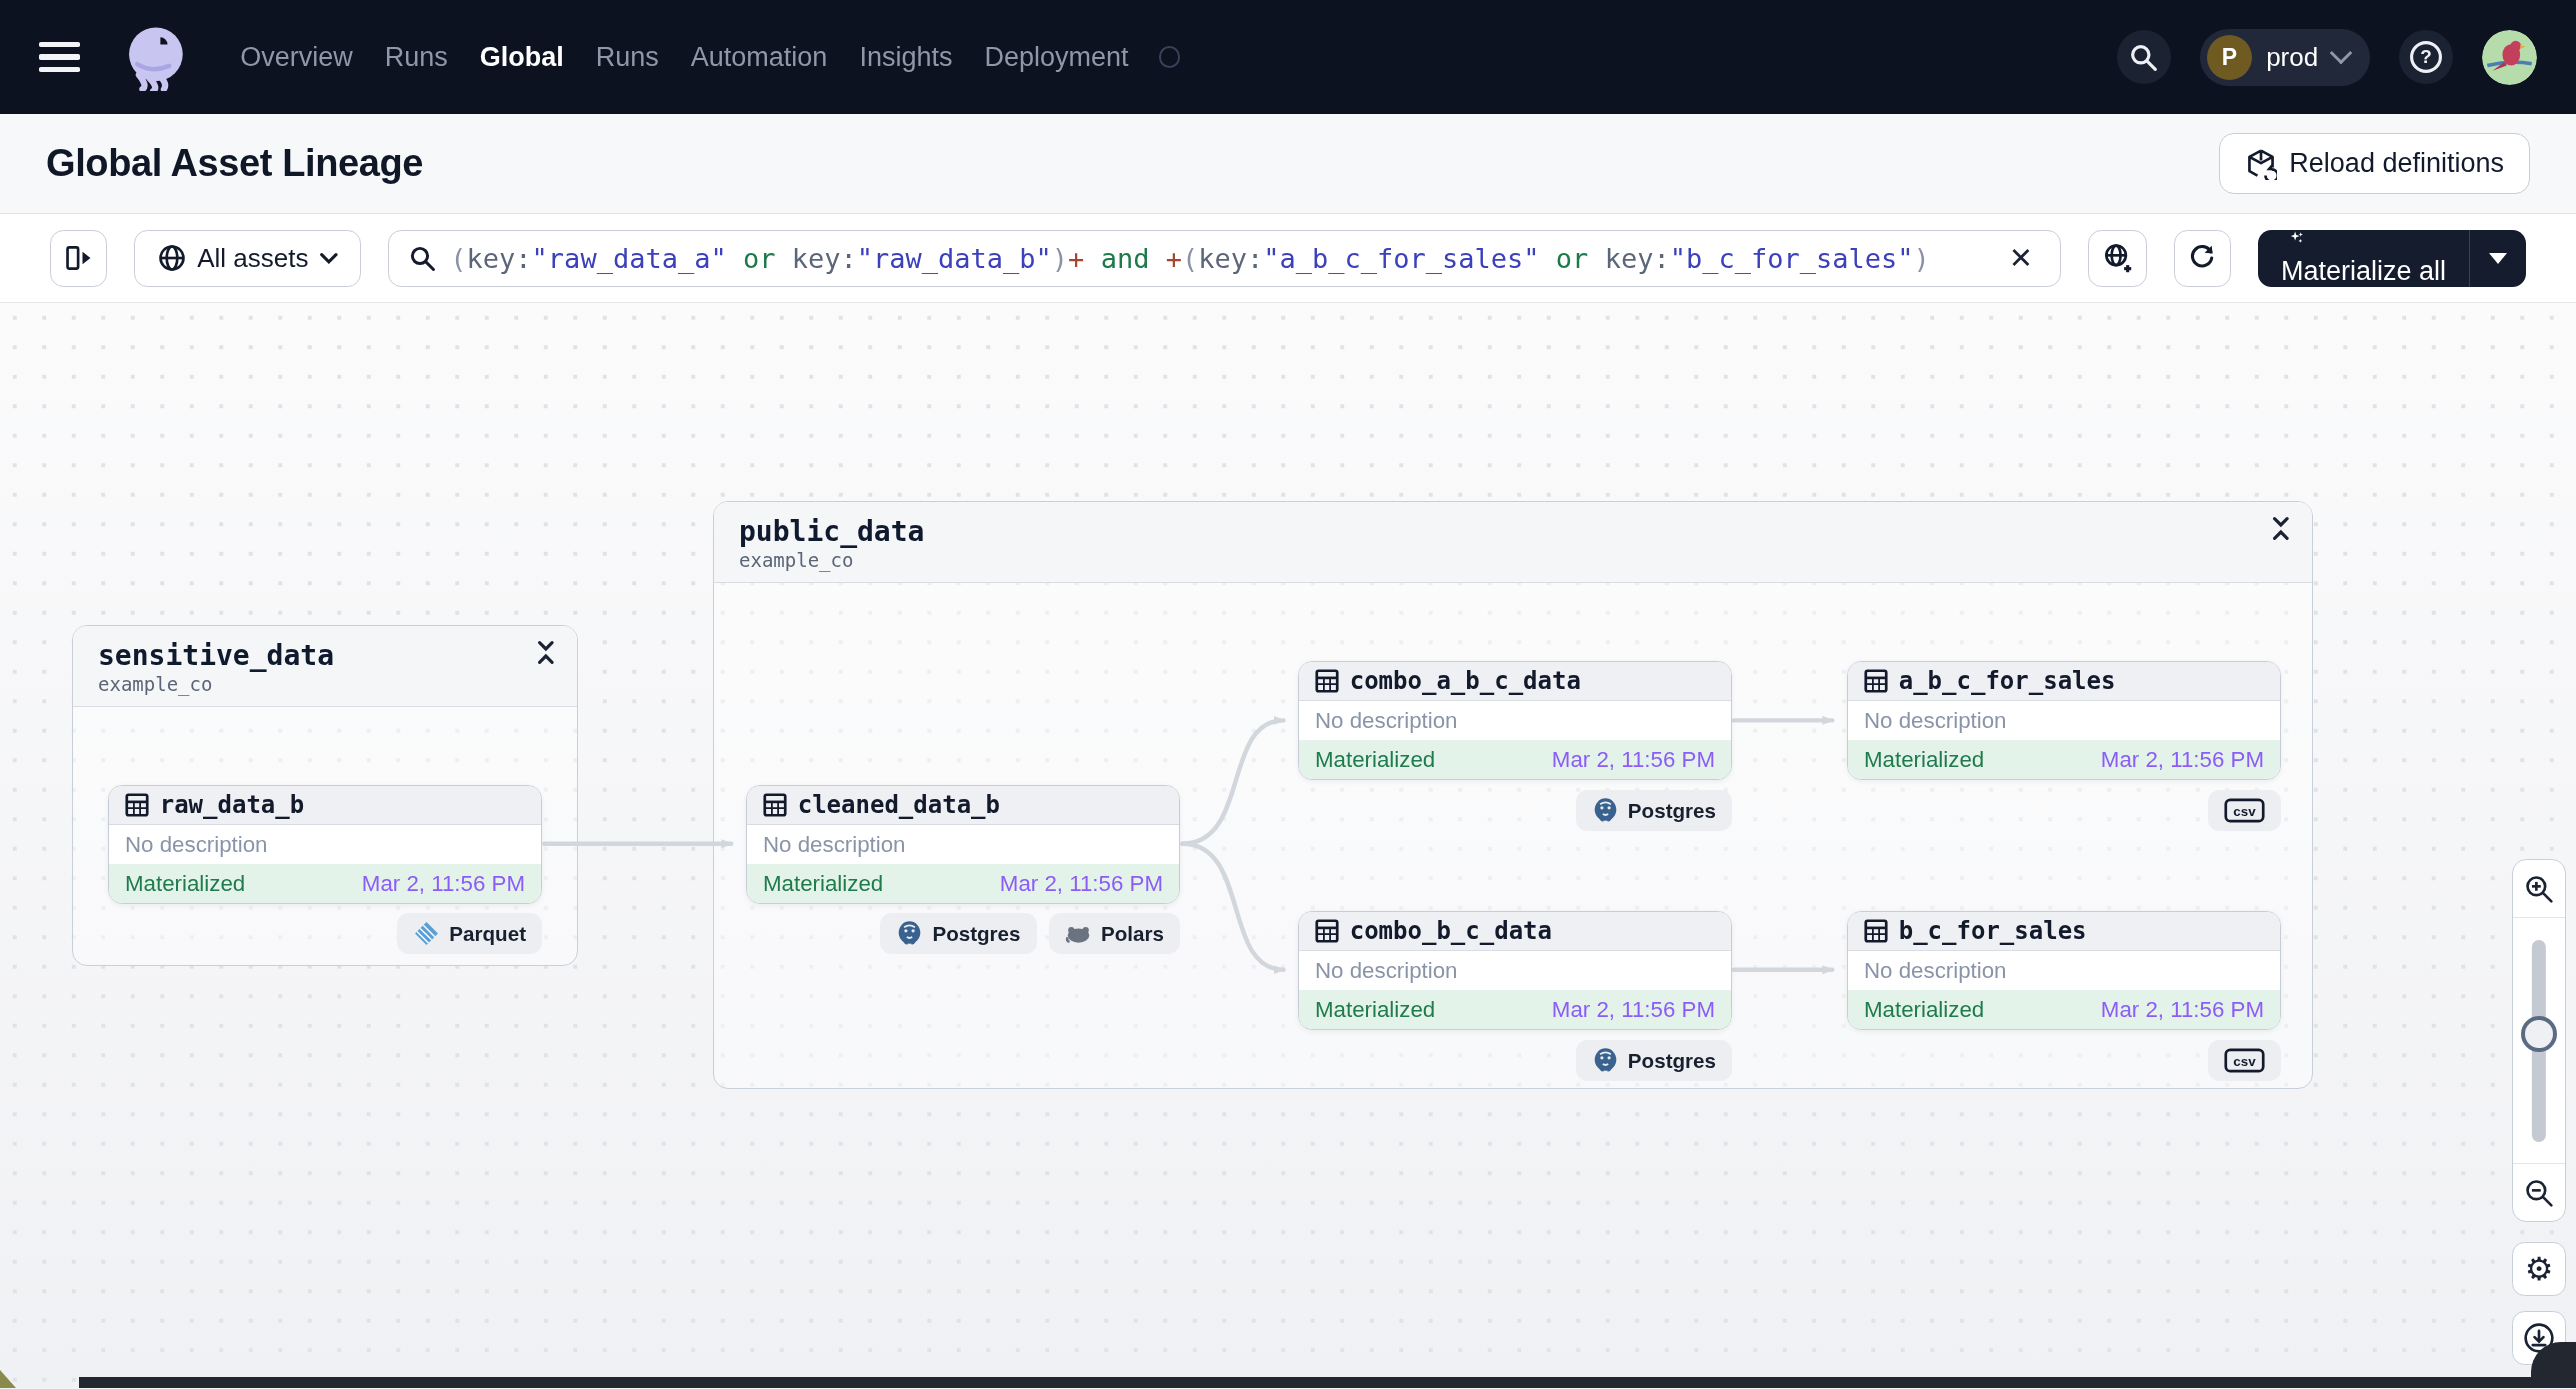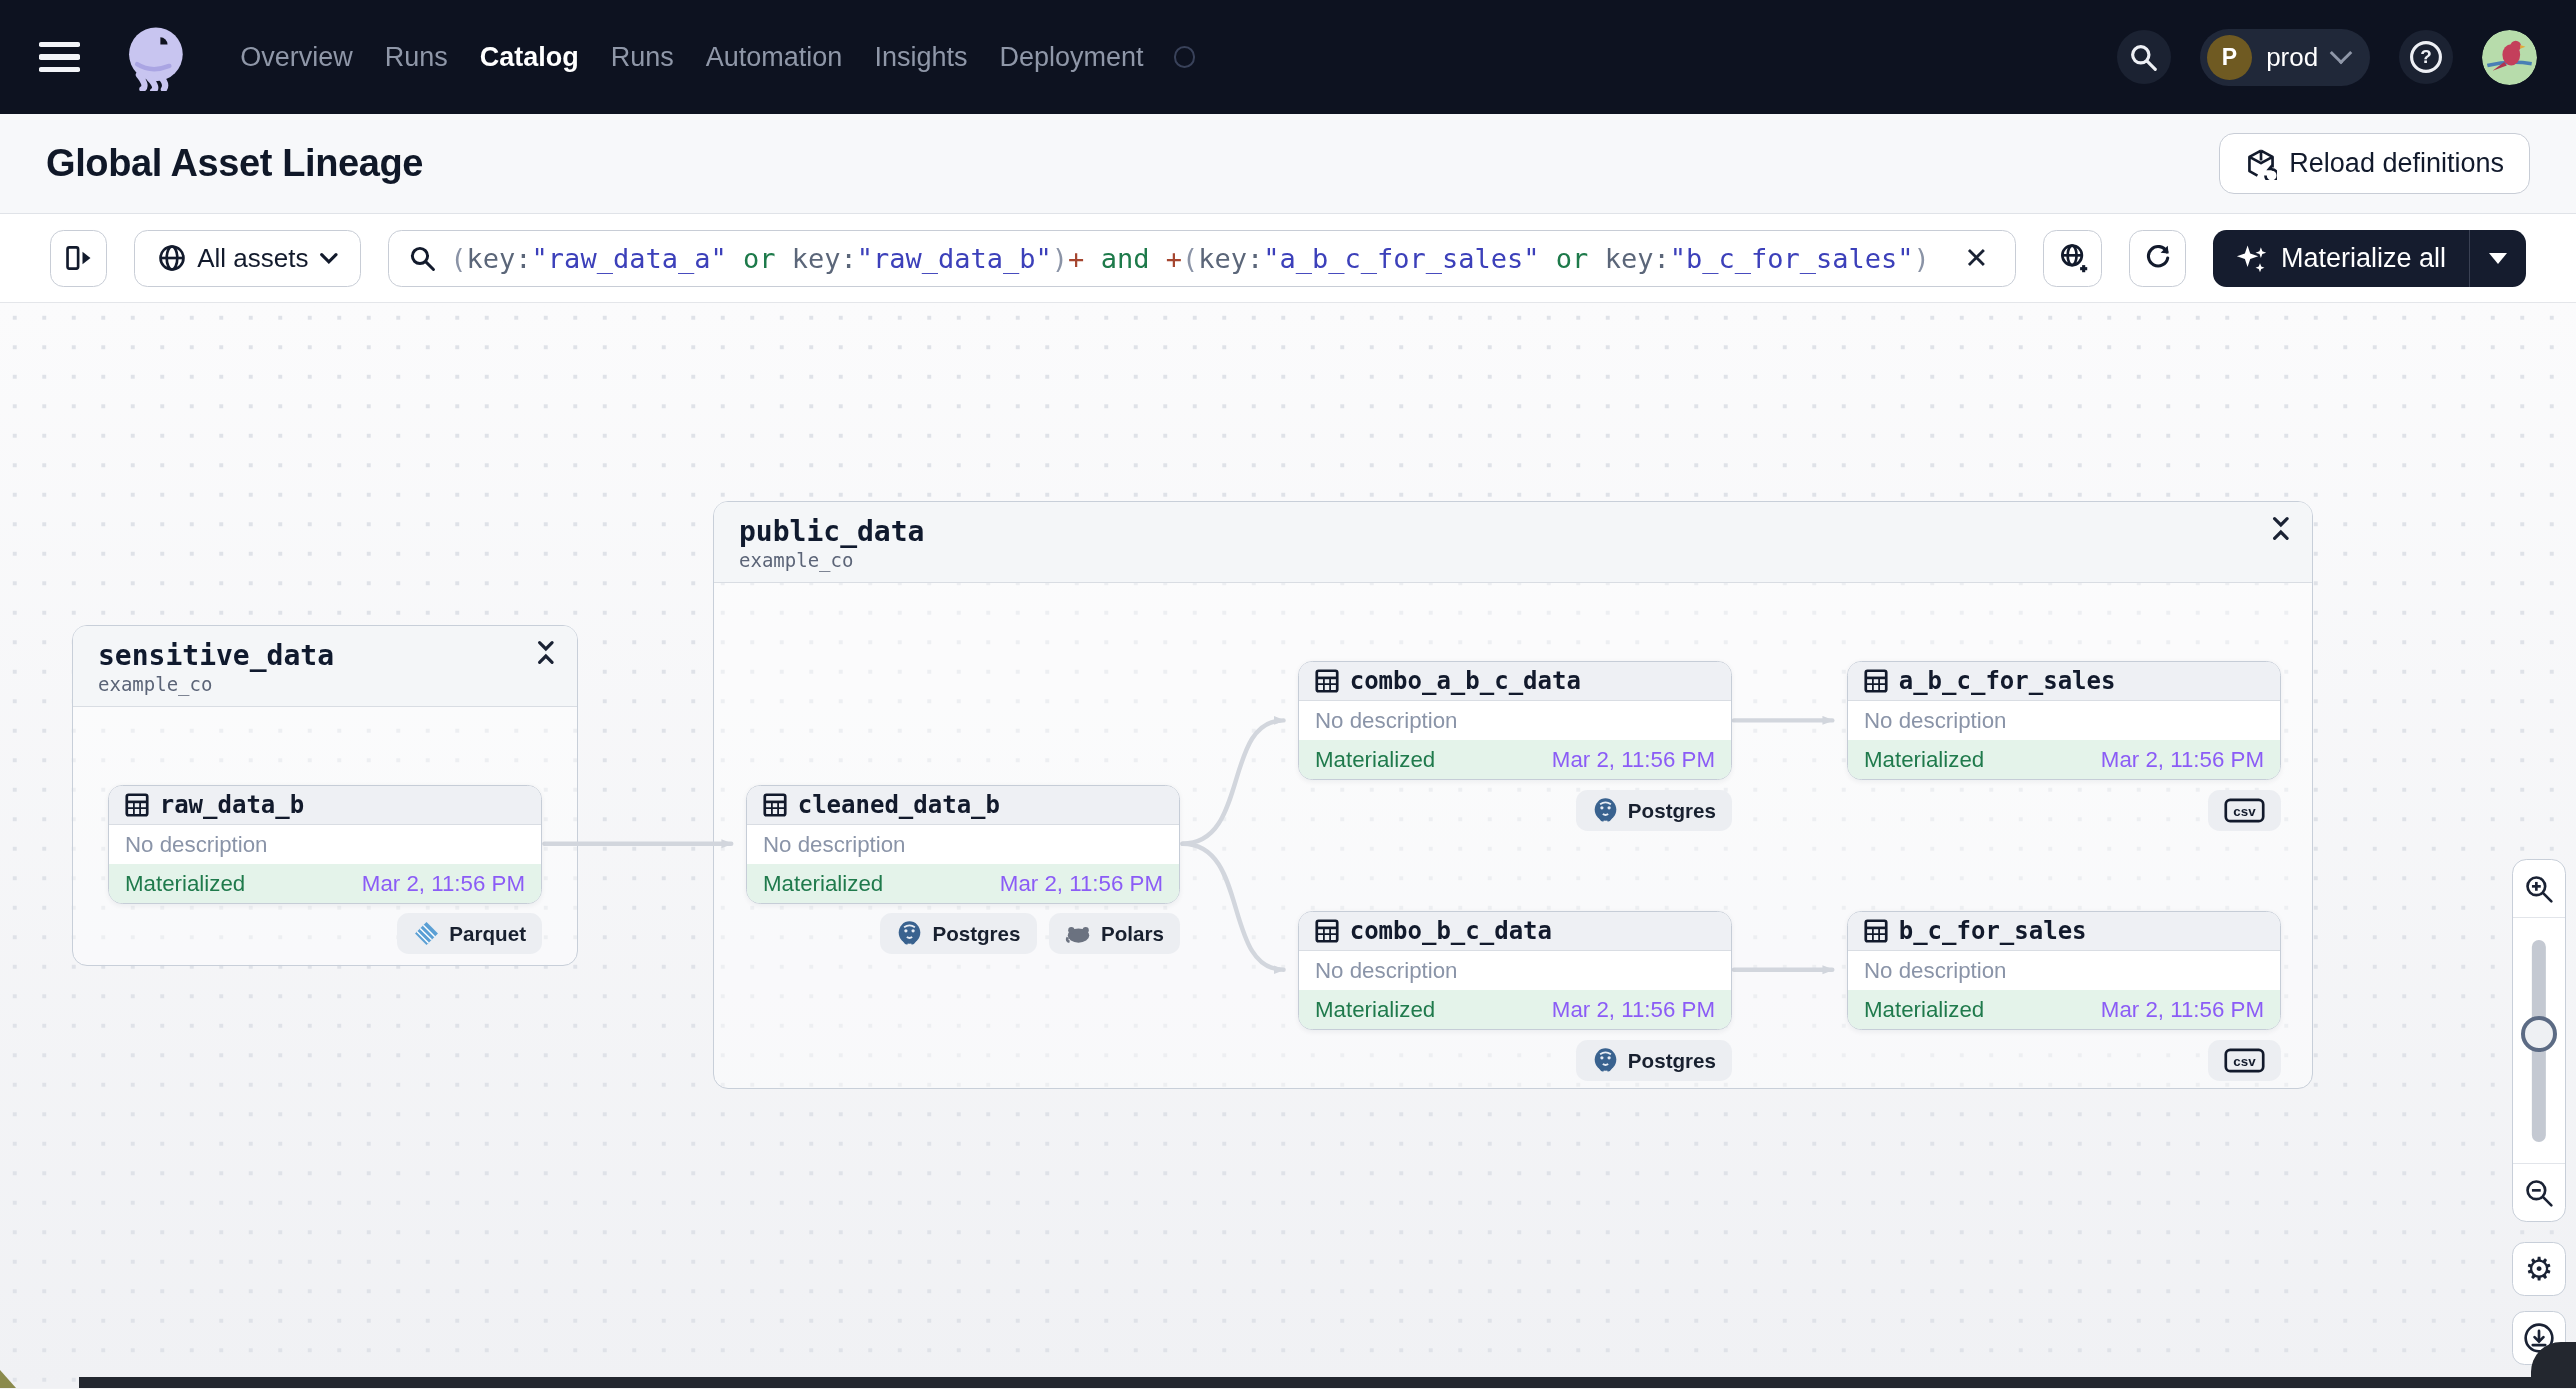--- a/index.html
+++ b/index.html
@@ -30,21 +30,21 @@
 
   
   .filterbar { height:89px; background:#ffffff; border-bottom:1.8px solid #e4e6ea; display:flex; align-items:center; padding:0 50px; gap:27px; }
   .sq-btn { height:57px; min-width:57px; padding:0 12.5px; background:#fff; border:1.8px solid #c8cdd6; border-radius:13.4px; display:flex; align-items:center; justify-content:center; gap:10.7px; cursor:pointer; font-size:26px; color:#121a2c; }
   .scope-btn { padding:0 21.5px; }
   .searchbox { flex:1; height:57px; border:1.8px solid #c8cdd6; border-radius:13.4px; display:flex; align-items:center; padding:0 19.7px; gap:14.3px; background:#fff; }
   .query { flex:1; font-size:27px; white-space:nowrap; overflow:hidden; }
   .q-punct { color:#8a93a6; } .q-key { color:#5b6679; } .q-str { color:#3c40ba; } .q-bool { color:#1d7a4a; } .q-plus { color:#a5452f; }
   .clear-x { font-size:29px; color:#1a2234; cursor:pointer; padding:0 7.2px; }
   .btn-dark { height:57px; background:#151c2e; border-radius:13.4px; display:flex; align-items:stretch; color:#fff; cursor:pointer; overflow:hidden; }
-  .btn-dark-main { display:flex; align-items:center; gap:12.5px; padding:0 23px; font-size:27px; }
+  .btn-dark-main { display:flex; gap:12.5px; padding:0 23px; font-size:27px;flex-direction:column; }
   .btn-dark-caret { display:flex; align-items:center; justify-content:center; width:57px; border-left:1.8px solid #3a4154; }
   .caret-down { width:0; height:0; border-left:9.8px solid transparent; border-right:9.8px solid transparent; border-top:11.6px solid #fff; }
 
   
   .canvas { position:relative; width:2576px; height:1085px;
     background-color:#f7f8fa;
     background-image: radial-gradient(circle, #dfe2e8 2.2px, transparent 2.3px), linear-gradient(180deg, #fbfbfc, #f0f1f4);
     background-size: 29.5px 29.5px, 100% 100%; overflow:hidden; }
   .edges-svg { position:absolute; left:0; top:0; z-index:2; }
 
@@ -91,21 +91,21 @@
       <path d="M 20 58 Q 30 70 24 74" stroke="#c8c5f0" stroke-width="7" fill="none" stroke-linecap="round"></path>
       <path d="M 32 62 Q 42 72 36 76" stroke="#c8c5f0" stroke-width="7" fill="none" stroke-linecap="round"></path>
       <path d="M 44 60 Q 52 68 48 74" stroke="#c8c5f0" stroke-width="7" fill="none" stroke-linecap="round"></path>
       <path d="M 44 16 a 8 8 0 0 1 8 8 l -8 0 z" fill="#10131f"></path>
       <path d="M 18 46 Q 34 56 54 48" stroke="#aaa5e3" stroke-width="5" fill="none" stroke-linecap="round"></path>
     </svg>
   </div>
   <div class="nav-links" id="nav-links">
       <a class="nav-link">Overview</a>
       <a class="nav-link">Runs</a>
-      <a class="nav-link active">Catalog</a>
+      <a class="nav-link active">Global</a>
       <a class="nav-link">Runs</a>
       <a class="nav-link">Automation</a>
       <a class="nav-link">Insights</a>
       <a class="nav-link">Deployment</a>
     </div>
   <span class="spinner-ring"></span>
   <div class="nav-right">
     <div class="nav-iconbtn">
       <svg width="29" height="29" viewBox="0 0 32 32">
         <circle cx="13" cy="13" r="9" stroke="#eef0f5" stroke-width="3.5" fill="none"></circle>

